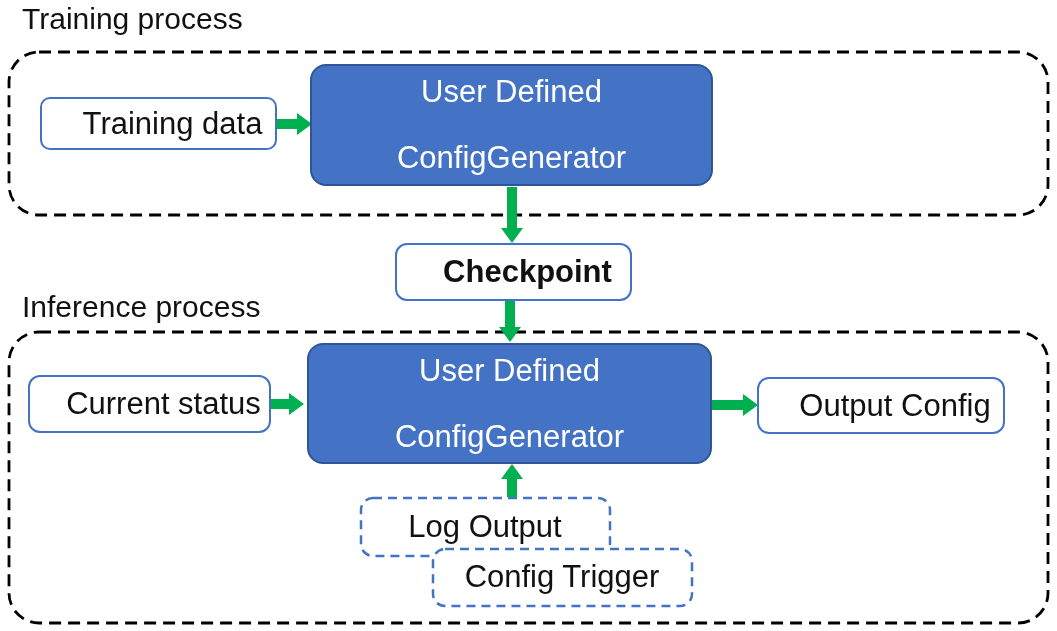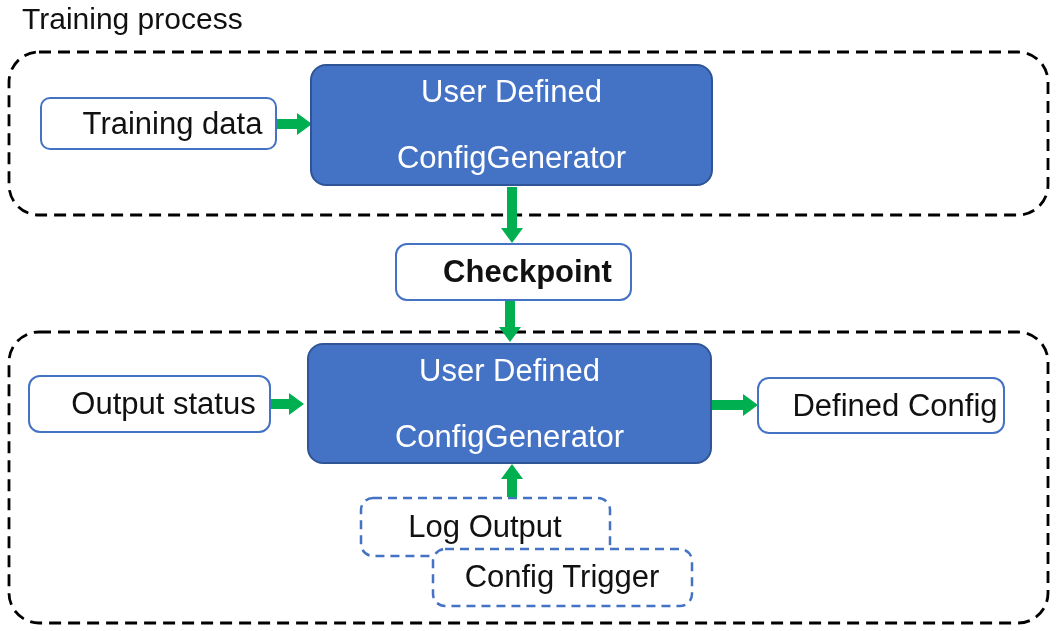--- a/index.html
+++ b/index.html
@@ -106,32 +106,33 @@
 
     <div class="gen-box" id="box-gen-training">
       <span>User Defined</span>
       <span>ConfigGenerator</span>
     </div>
 
     <div class="io-box" id="box-checkpoint">
       <span>Checkpoint</span>
     </div>
 
+    <div class="section-title" id="title-inference">Inference process</div>
 
     <div class="io-box" id="box-current-status">
-      <span>Output status</span>
+      <span>Current status</span>
     </div>
 
     <div class="gen-box" id="box-gen-inference">
       <span>User Defined</span>
       <span>ConfigGenerator</span>
     </div>
 
     <div class="io-box" id="box-output-config">
-      <span>Defined Config</span>
+      <span>Output Config</span>
     </div>
 
     <div class="trigger-label" id="label-log-trigger">
       <span>Log Output</span>
     </div>
 
     <div class="trigger-label" id="label-clock-trigger">
       <span>Config Trigger</span>
     </div>
 

